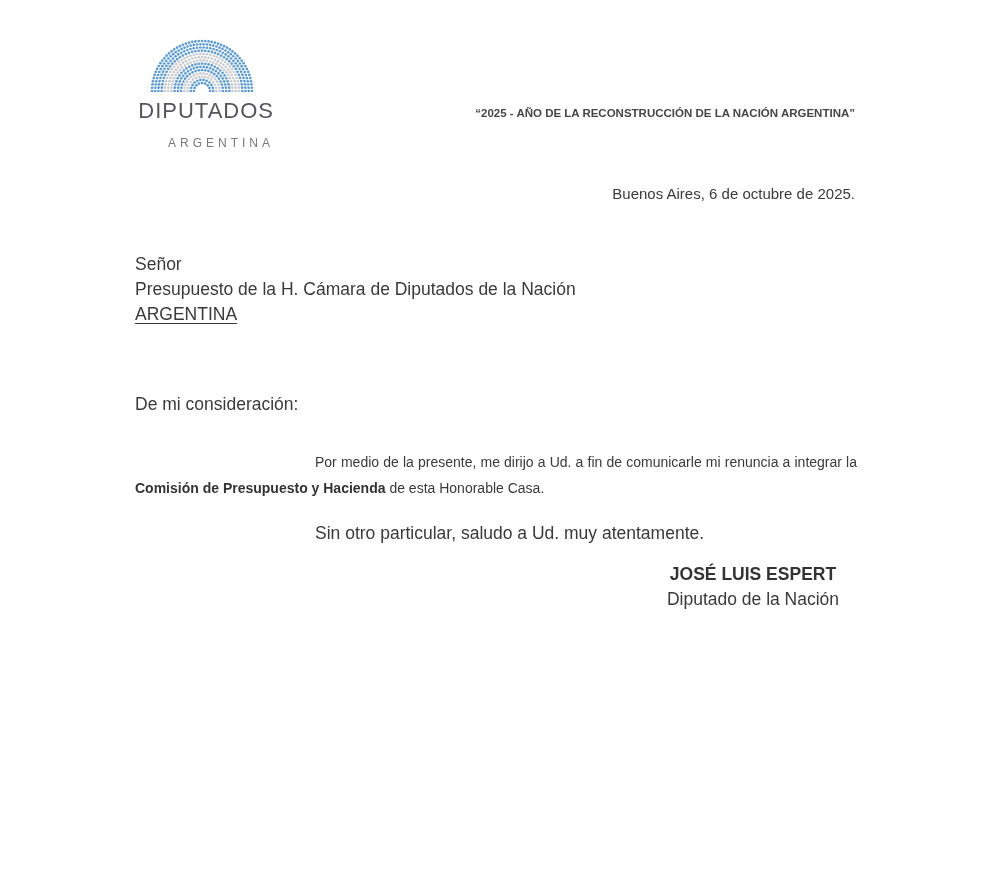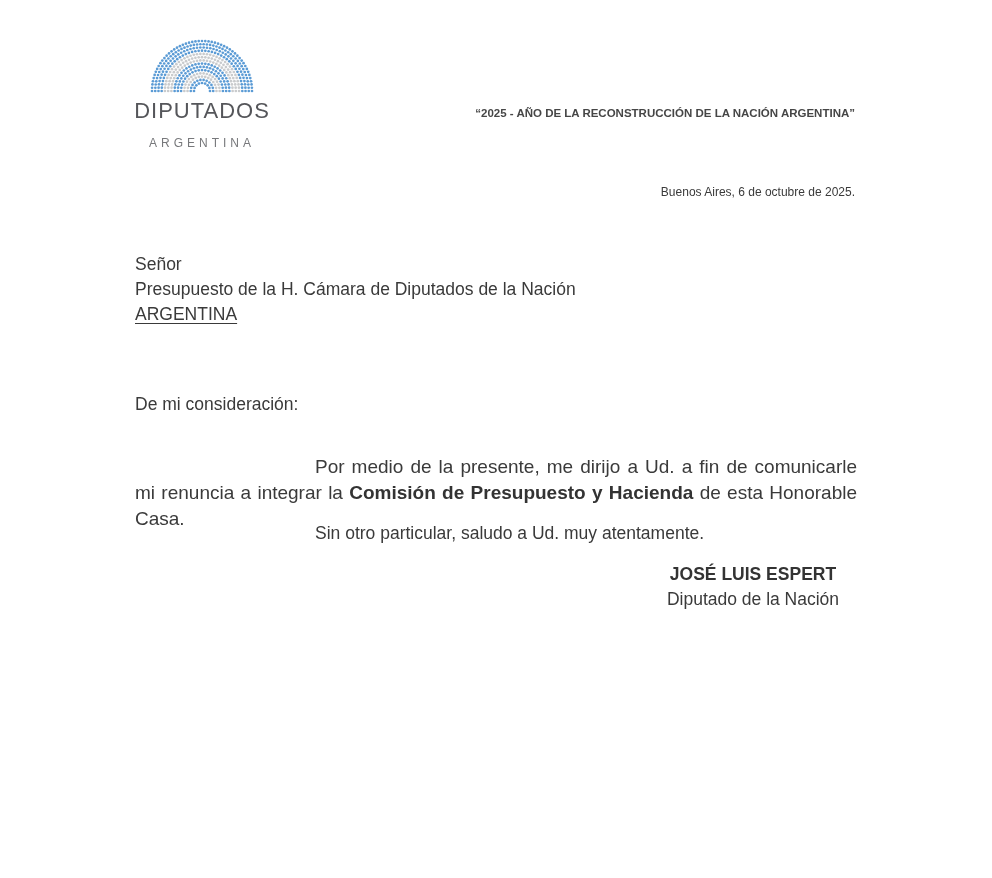--- a/index.html
+++ b/index.html
@@ -12,21 +12,21 @@
     color: #3d3d3d;
     overflow: hidden;
   }
 
   
   .logo-block {
     position: absolute;
     left: 130px;
     top: 34px;
     width: 144px;
-    text-align: center;
+    text-align: right;
   }
   .logo-arc { display: block; margin: 0 auto; }
   .logo-title {
     margin-top: 4px;
     font-size: 22px;
     font-weight: 400;
     letter-spacing: 1px;
     color: #55565a;
   }
   .logo-subtitle {
@@ -47,21 +47,21 @@
     color: #464646;
     white-space: nowrap;
     margin-top: 8px;
   }
 
   
   .dateline {
     position: absolute;
     top: 185px;
     right: 137px;
-    font-size: 12px;
+    font-size: 15px;
     color: #3a3a3a;
     white-space: nowrap;
   }
 
   
   .recipient {
     position: absolute;
     left: 135px;
     top: 252px;
     font-size: 17.5px;
@@ -79,21 +79,21 @@
     top: 394px;
     font-size: 17.5px;
     color: #3a3a3a;
   }
 
   .body-p1 {
     position: absolute;
     left: 135px;
     top: 435px;
     width: 722px;
-    font-size: 19px;
+    font-size: 14px;
     line-height: 26px;
     text-indent: 180px;
     text-align: justify;
     color: #3a3a3a;
   }
   .body-p1 b { font-weight: 700; color: #333333; }
 
   .body-p2 {
     position: absolute;
     left: 135px;

